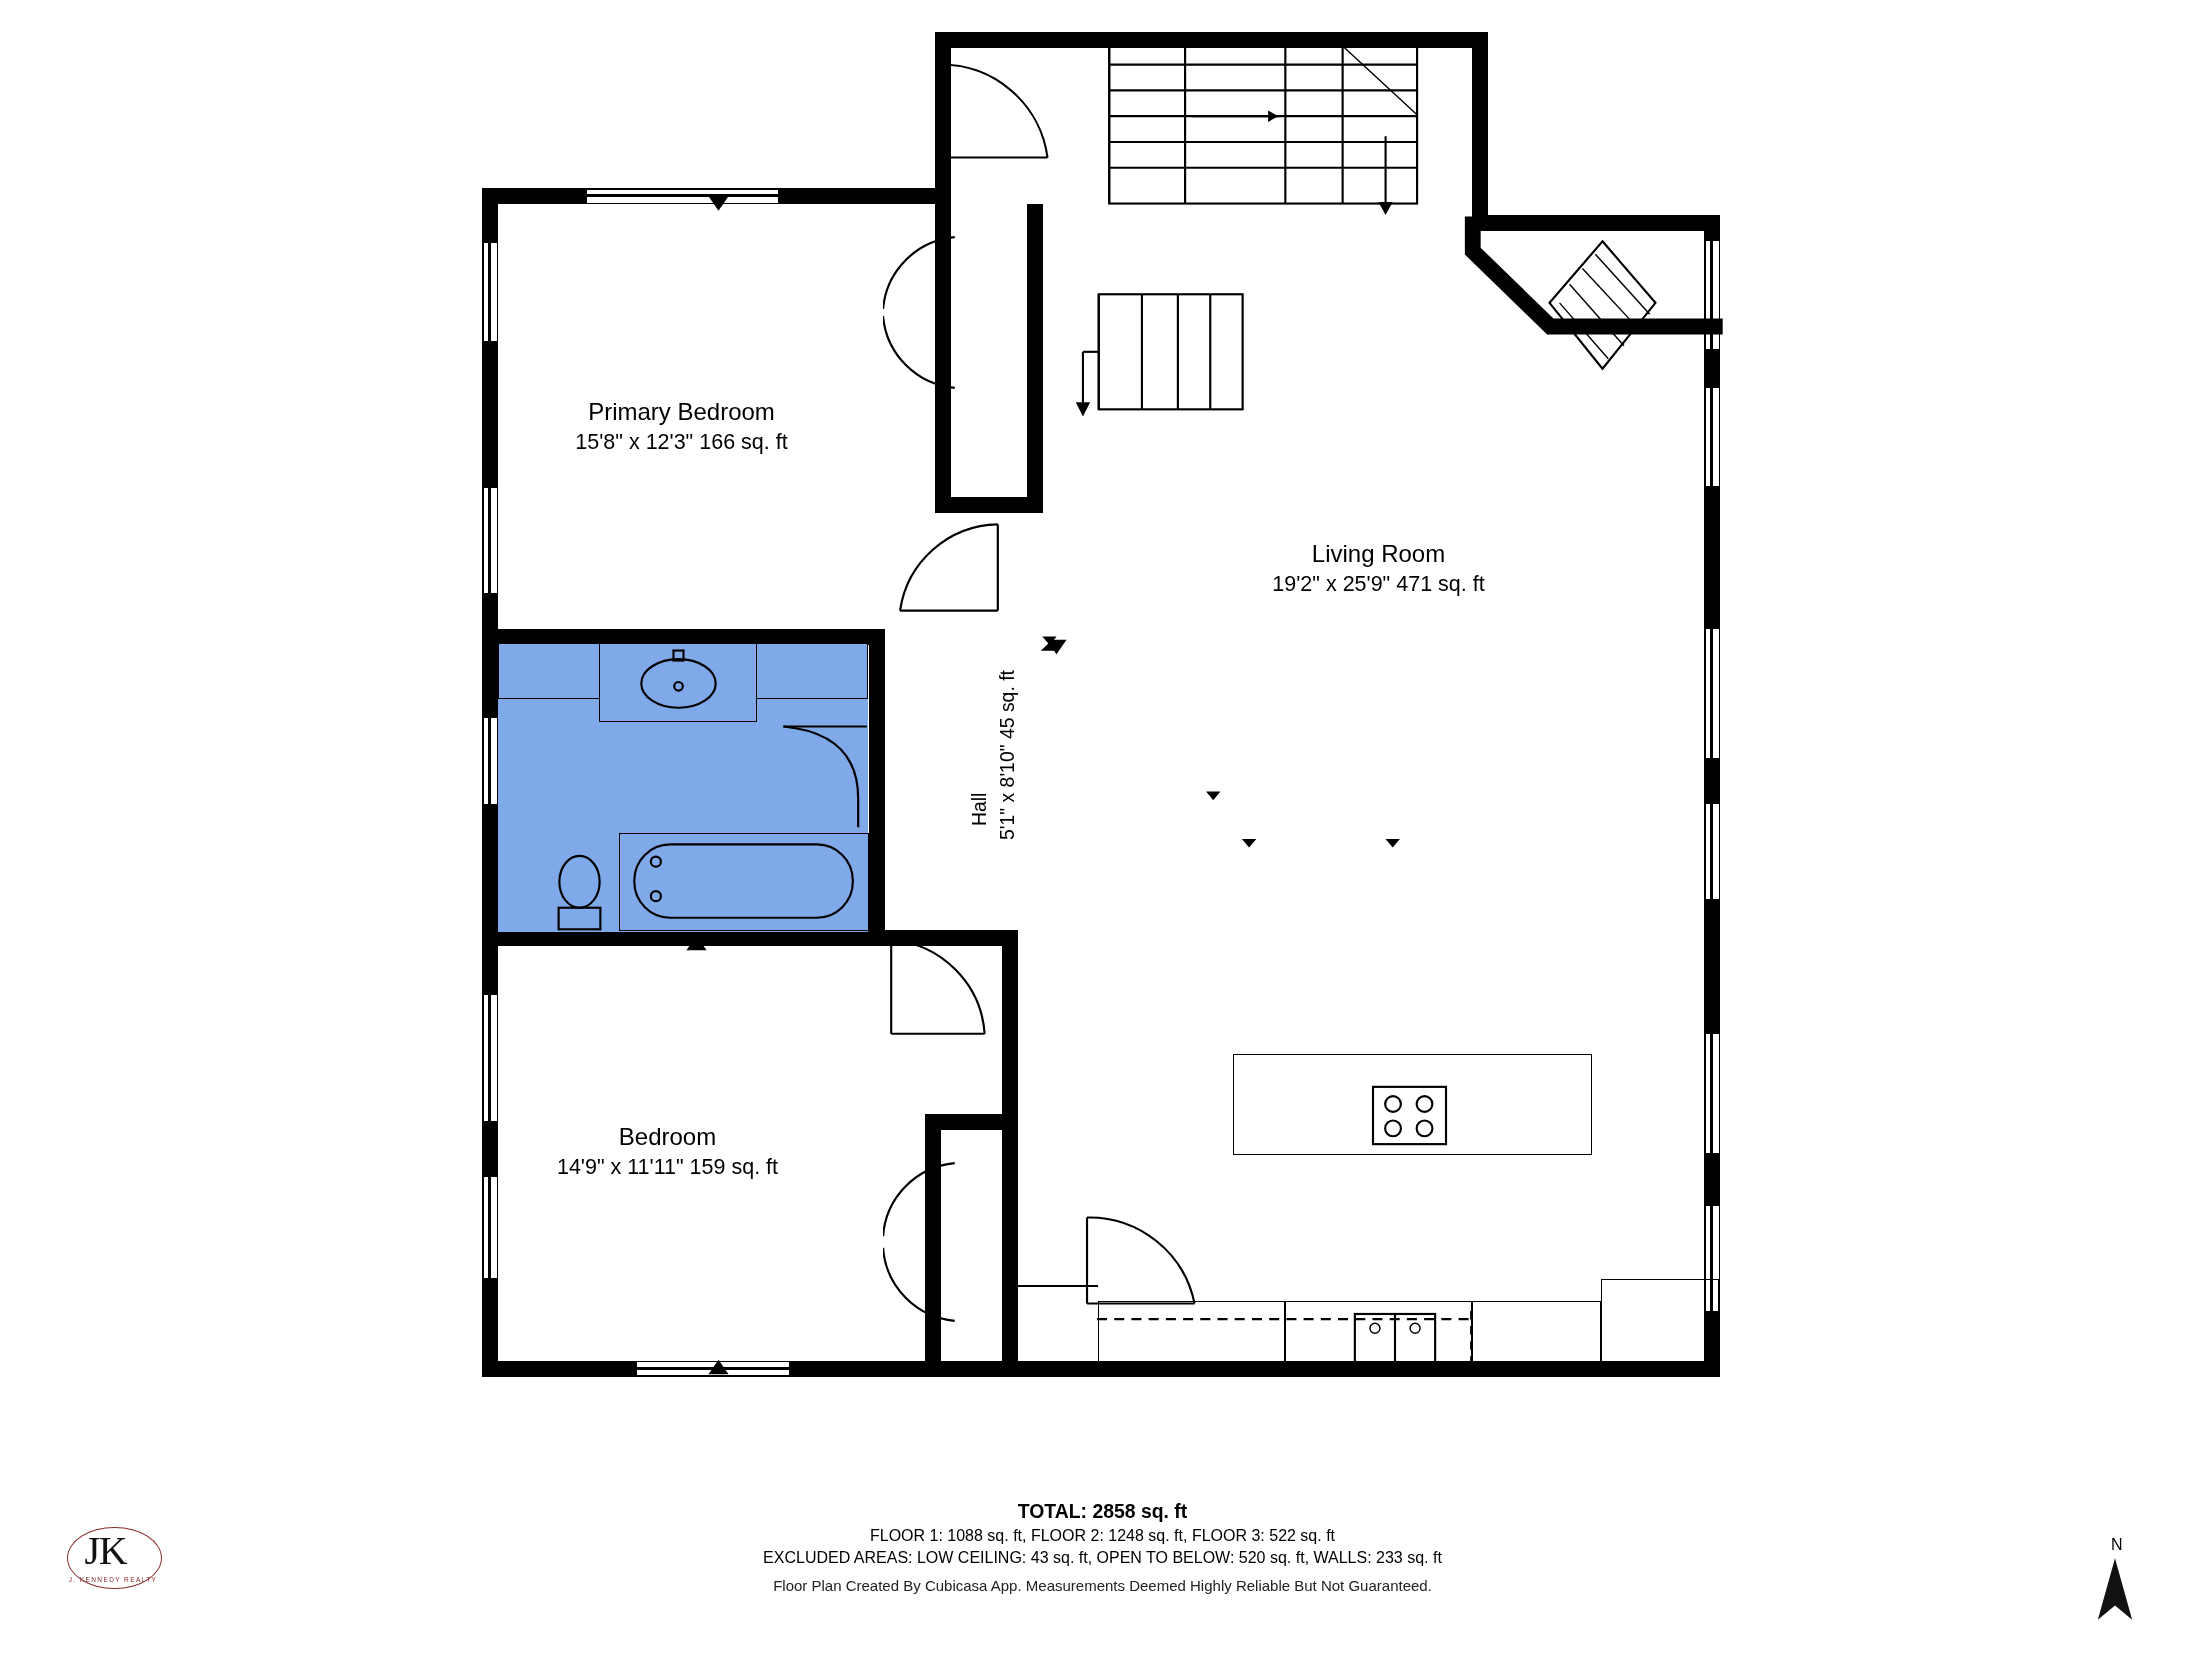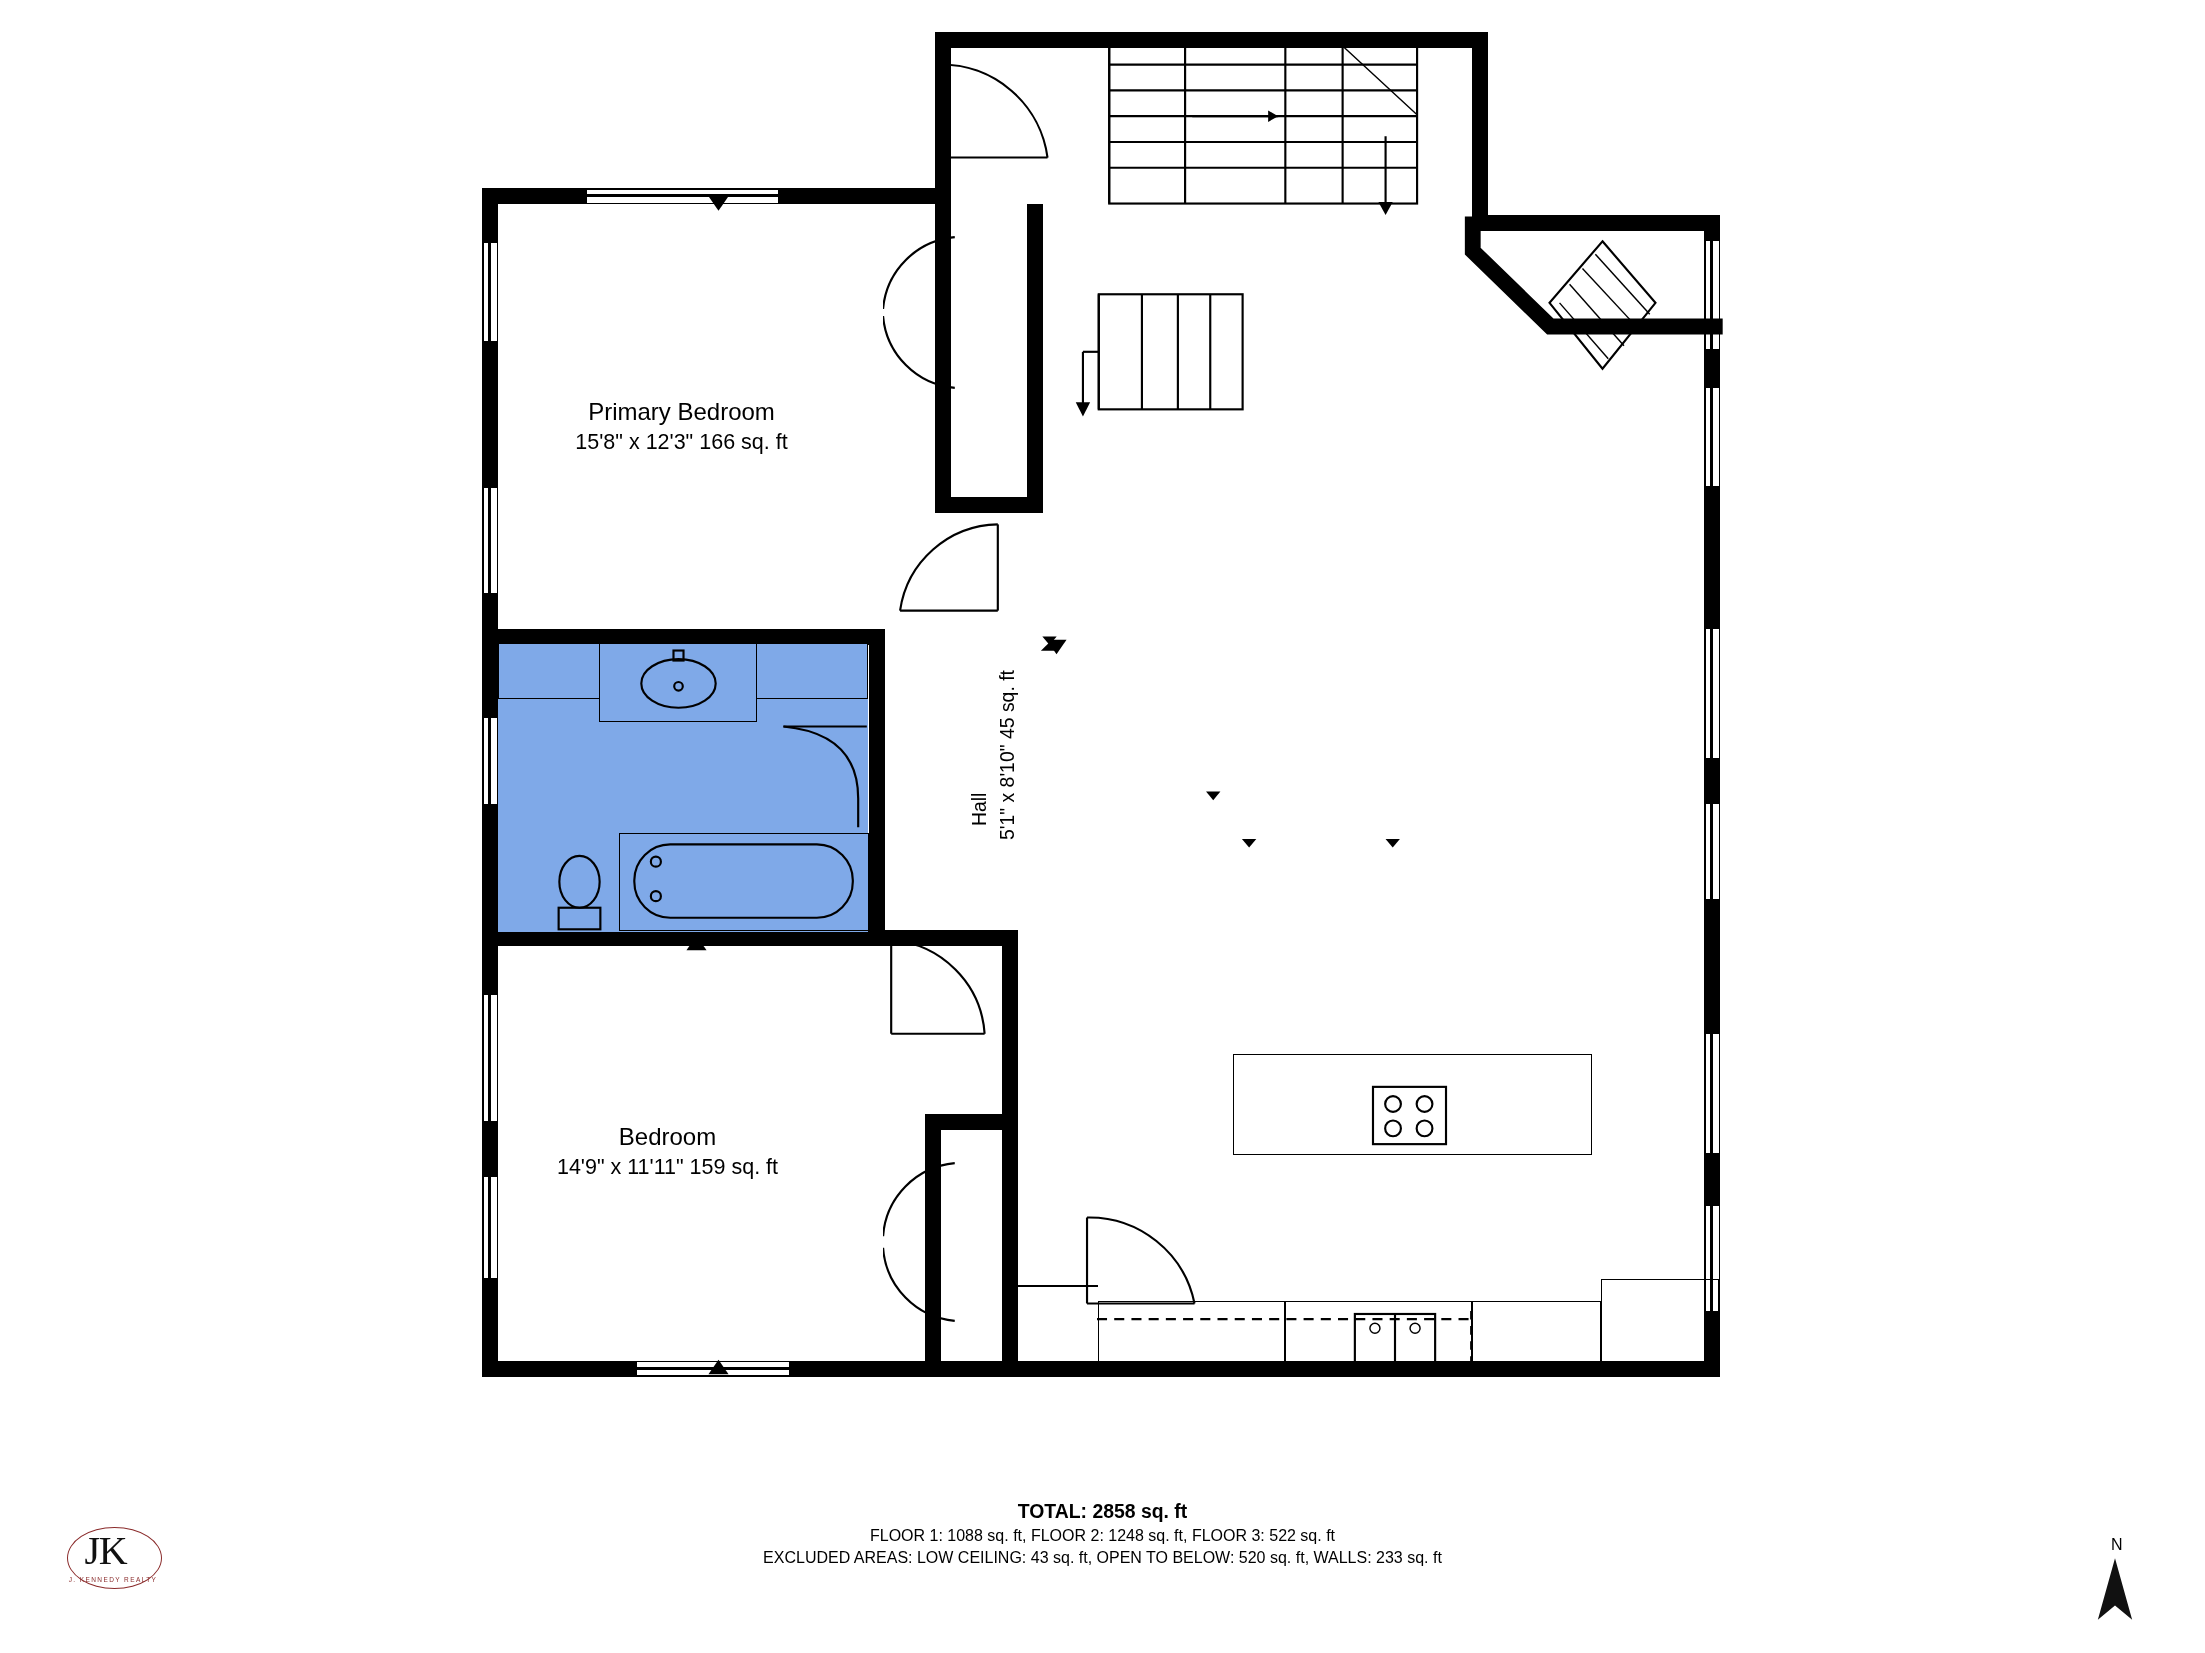--- a/index.html
+++ b/index.html
@@ -256,20 +256,24 @@
   </svg>
   <svg style="position:absolute;left:704px;top:1357px;width:29px;height:21.5px;" viewBox="0 0 40 30" width="29" height="21.5">
     <polygon points="20,4 6,24 34,24" fill="#000"></polygon>
   </svg>
 
   <div class="label" style="left:459px;top:396px;width:445px;">
     <div class="nm">Primary Bedroom</div>
     <div class="dim">15'8" x 12'3" 166 sq. ft</div>
   </div>
 
+  <div class="label" style="left:1156px;top:538px;width:445px;">
+    <div class="nm">Living Room</div>
+    <div class="dim">19'2" x 25'9" 471 sq. ft</div>
+  </div>
 
 
   <div class="label" style="left:445px;top:1121px;width:445px;">
     <div class="nm">Bedroom</div>
     <div class="dim">14'9" x 11'11" 159 sq. ft</div>
   </div>
 
 
   <div class="vlabel" style="left:968px;top:826px;">Hall</div>
   <div class="vlabel" style="left:996px;top:840px;">5'1" x 8'10" 45 sq. ft</div>
@@ -280,20 +284,21 @@
 <div id="logo">
   <div class="ring"></div>
   <div class="jk">JK</div>
   <div class="sub">J. KENNEDY REALTY</div>
 </div>
 
 <div id="footer">
   <div class="total">TOTAL: 2858 sq. ft</div>
   <div class="line">FLOOR 1: 1088 sq. ft, FLOOR 2: 1248 sq. ft, FLOOR 3: 522 sq. ft</div>
   <div class="line">EXCLUDED AREAS: LOW CEILING: 43 sq. ft, OPEN TO BELOW: 520 sq. ft, WALLS: 233 sq. ft</div>
+  <div class="note">Floor Plan Created By Cubicasa App. Measurements Deemed Highly Reliable But Not Guaranteed.</div>
 </div>
 
 <div id="compass">
   <div class="n">N</div>
   <svg style="position:absolute;left:13px;top:21.5px;width:40px;height:65px;" viewBox="0 0 56 90" width="40" height="65">
     <polygon points="28,0 52,86 28,66 4,86" fill="#111"></polygon>
   </svg>
 </div>
 
 

